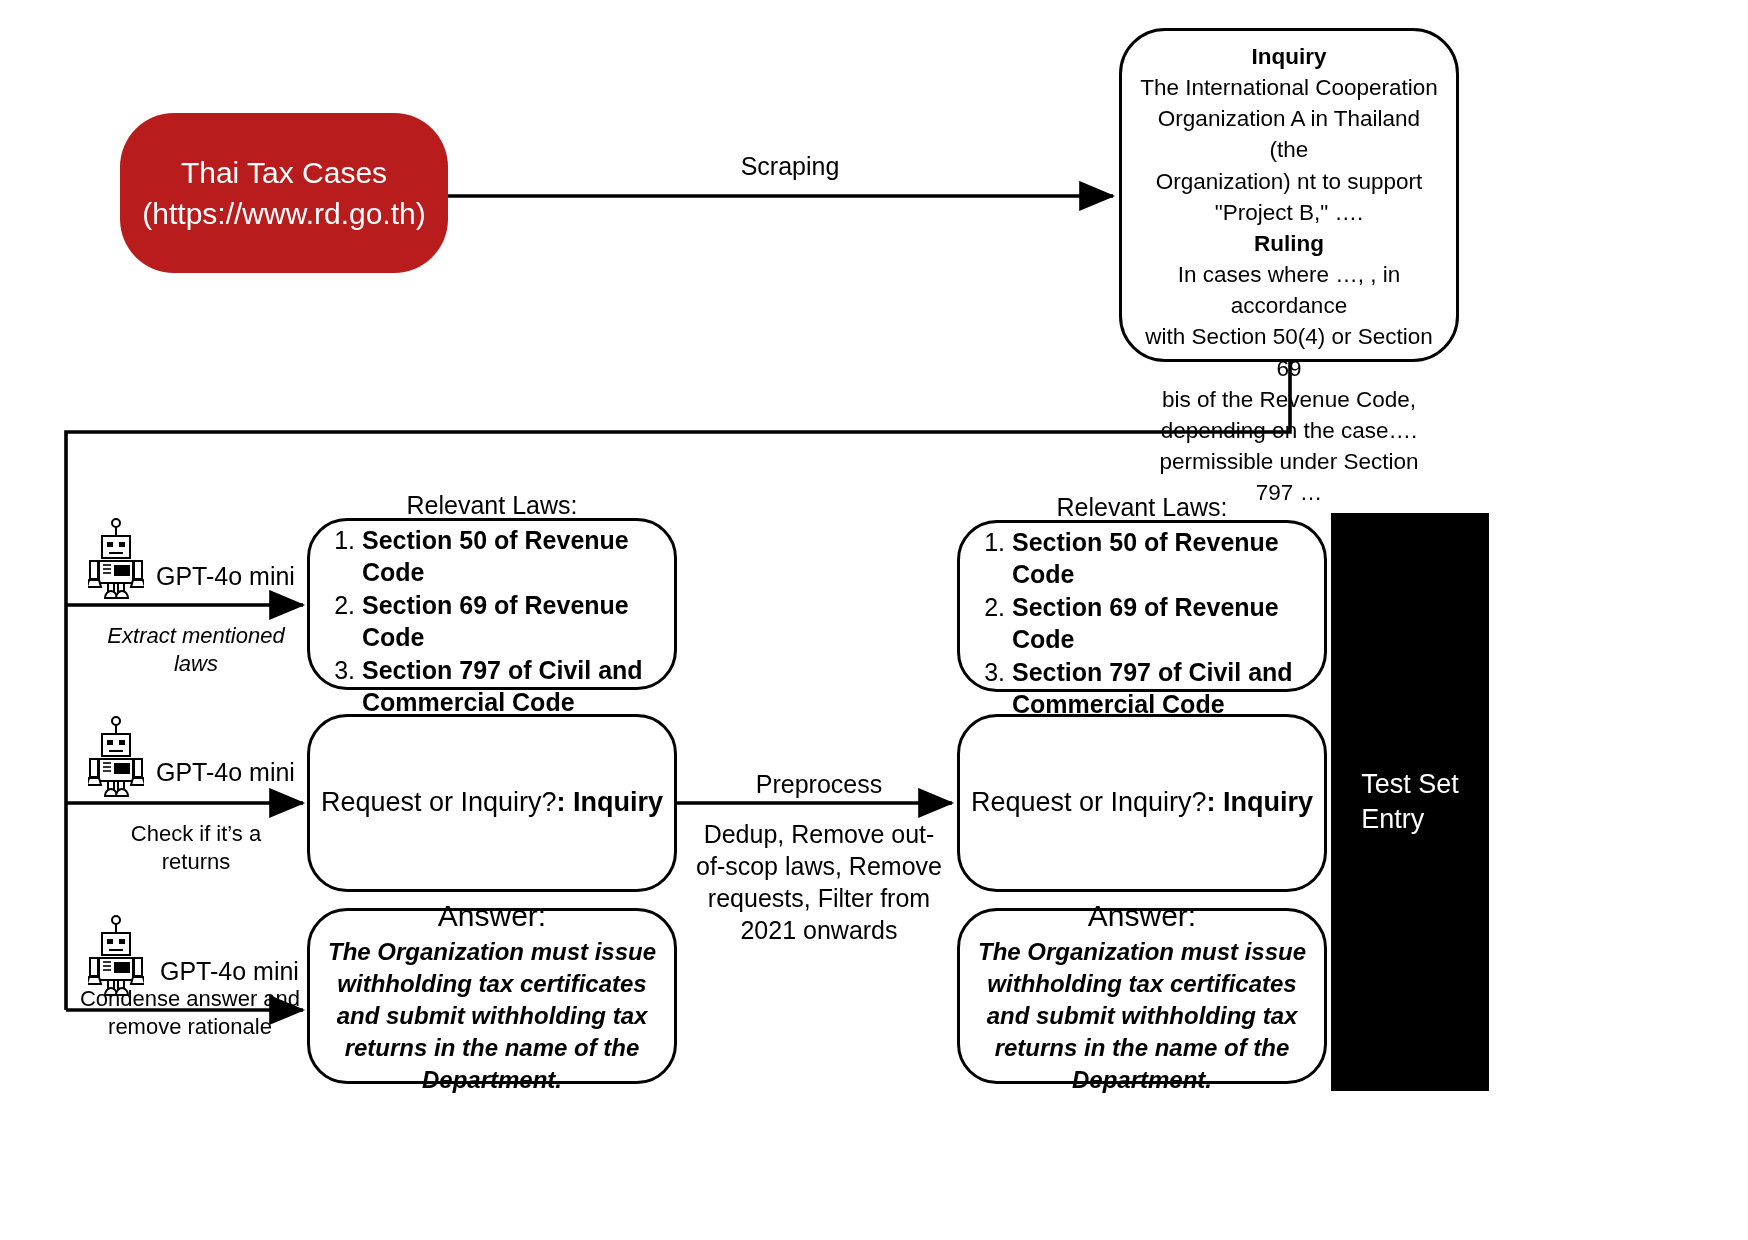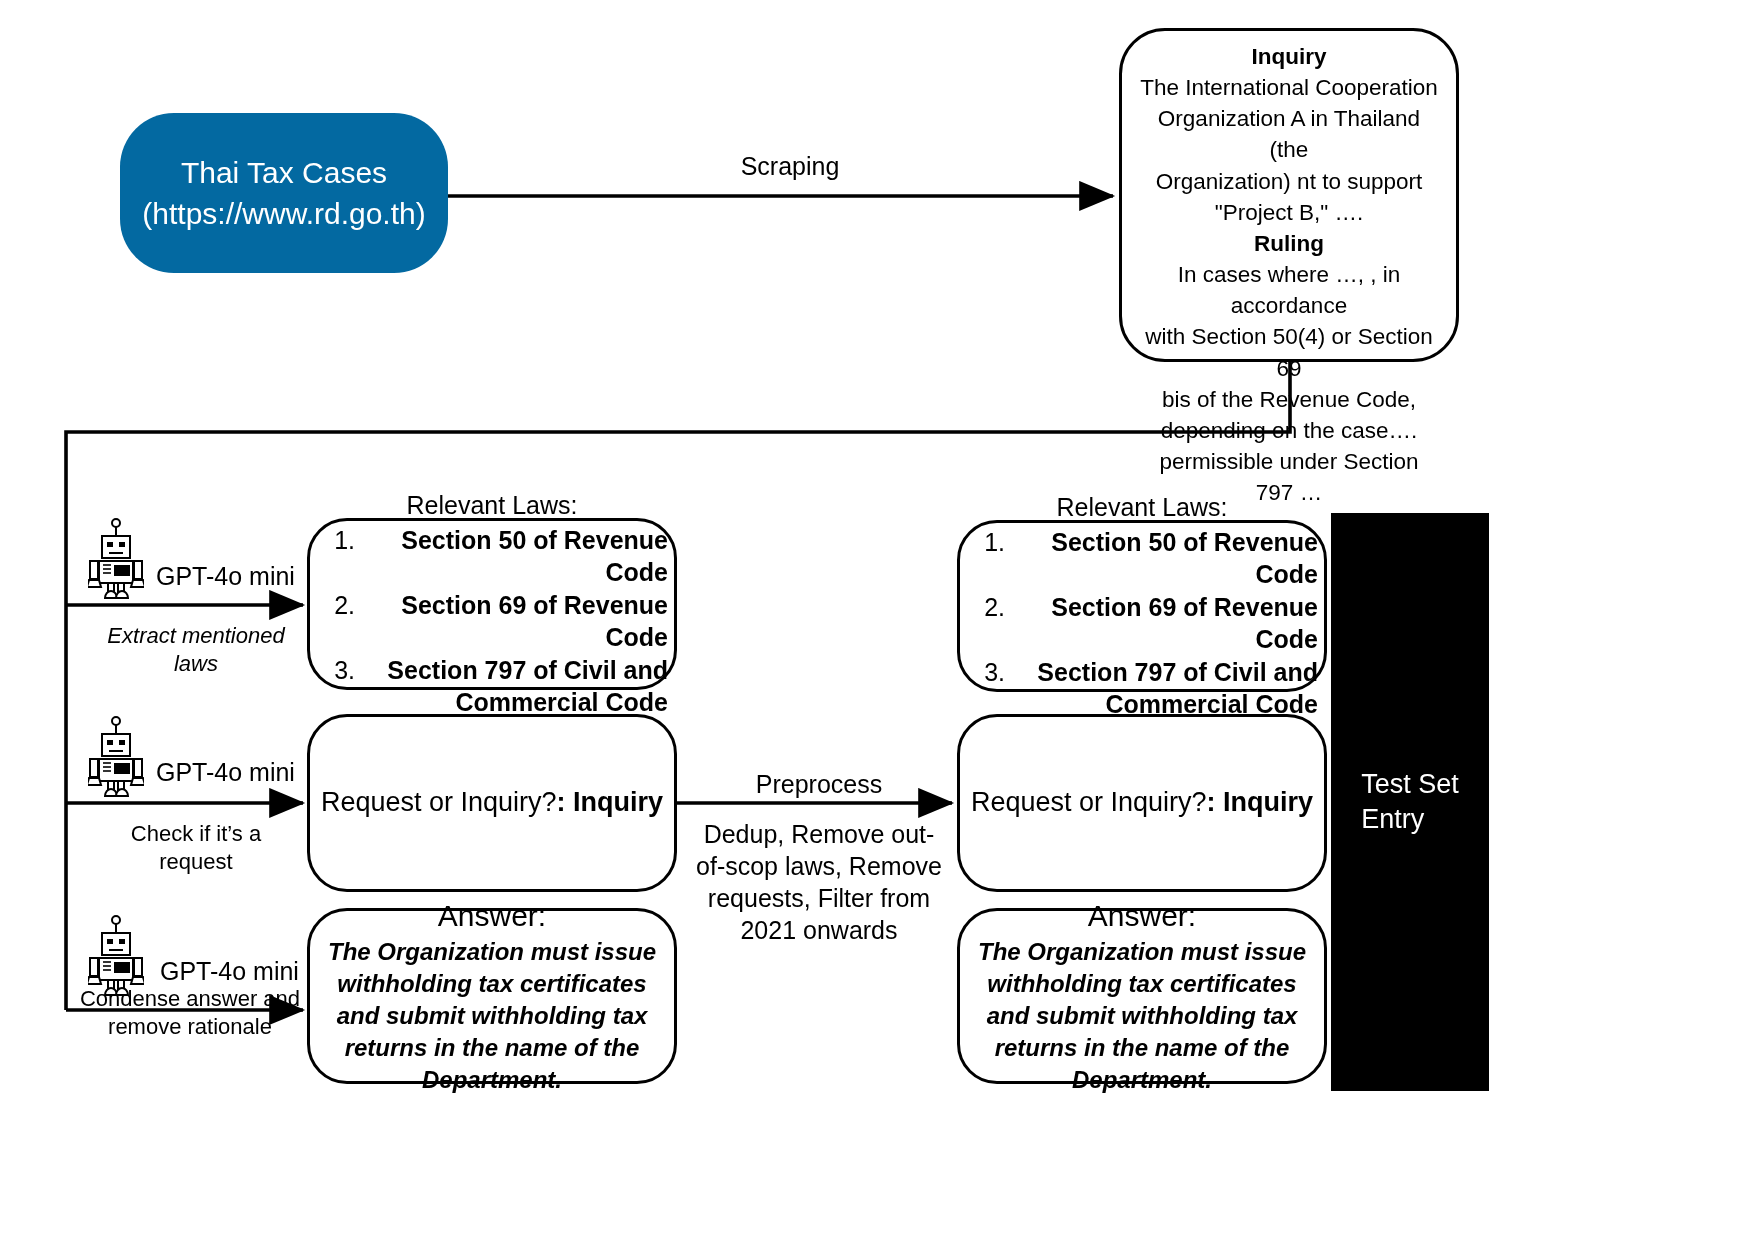--- a/index.html
+++ b/index.html
@@ -21,41 +21,41 @@
     flex-direction:column;
     align-items:center;
     justify-content:center;
     text-align:center;
     line-height:1.30;
   }
   .rounded-lg{border-radius:46px;}
   .rounded-md{border-radius:40px;}
 
   .src-box{
-    background:#0369a1;color:#fff;border:none;
+    background:#b91c1c;color:#fff;border:none;
     border-radius:54px;
     font-size:30px;
     line-height:1.38;
   }
 
   .doc-box{
     font-size:22.5px;
     line-height:1.385;
     padding:10px 16px;
     justify-content:flex-start;
   }
   .doc-box .hdr{font-weight:bold;}
 
   .laws-box{font-size:25px;}
   .laws-title{font-size:25px;margin-bottom:2px;}
   .laws-list{
     margin:0;padding:0 6px 0 52px;
     list-style-position:outside;
     font-weight:bold;
-    text-align:right;
+    text-align:left;
     line-height:1.30;
   }
   .laws-list li{margin:0;padding:0;}
   .laws-list li::marker{font-weight:normal;}
 
   .ri-box{font-size:27px;}
   .ri-box .bold{font-weight:bold;}
 
   .ans-box{font-size:25px;line-height:1.34;}
   .ans-title{font-size:30px;}
@@ -172,21 +172,21 @@
     <path d="M1,62 h10 l2,7 h-14 z" fill="#fff" stroke="#000" stroke-width="2"></path>
     <path d="M45,62 h10 l2,7 h-14 z" fill="#fff" stroke="#000" stroke-width="2"></path>
     <rect x="20" y="65" width="6" height="12" fill="#fff" stroke="#000" stroke-width="2"></rect>
     <rect x="30" y="65" width="6" height="12" fill="#fff" stroke="#000" stroke-width="2"></rect>
     <path d="M17,80 a6,7 0 0 1 12,0 z" fill="#fff" stroke="#000" stroke-width="2"></path>
     <path d="M28,80 a6,7 0 0 1 12,0 z" fill="#fff" stroke="#000" stroke-width="2"></path>
   </svg>
   <div class="lbl" style="left:156px;top:756px;width:180px;text-align:left;">GPT-4o mini</div>
   <div class="lbl lbl-sm" style="left:80px;top:820px;width:232px;">
     <div>Check if it’s a</div>
-    <div>request</div>
+    <div>returns</div>
   </div>
 
   <svg class="robot" style="left:88px;top:915px;width:56px;height:82px;" viewBox="0 0 56 82">
     <circle cx="28" cy="5" r="4" fill="#fff" stroke="#000" stroke-width="2"></circle>
     <line x1="28" y1="9" x2="28" y2="18" stroke="#000" stroke-width="2"></line>
     <rect x="14" y="18" width="28" height="22" fill="#fff" stroke="#000" stroke-width="2"></rect>
     <rect x="19" y="24" width="6" height="5" fill="#000"></rect>
     <rect x="31" y="24" width="6" height="5" fill="#000"></rect>
     <line x1="21" y1="35" x2="35" y2="35" stroke="#000" stroke-width="2"></line>
     <rect x="11" y="43" width="34" height="22" fill="#fff" stroke="#000" stroke-width="2"></rect>

